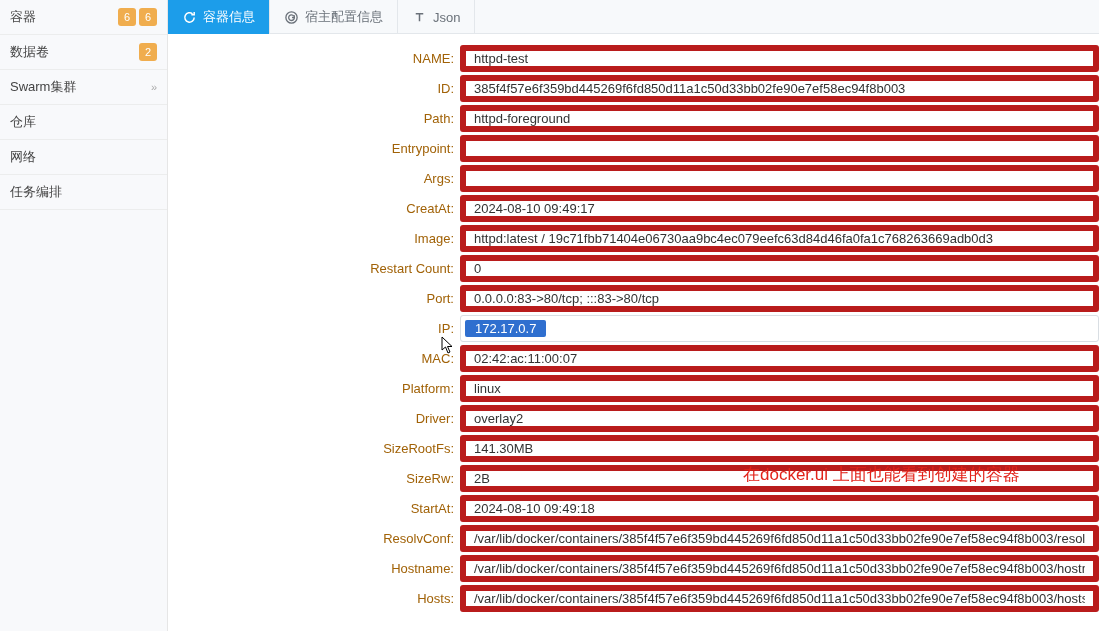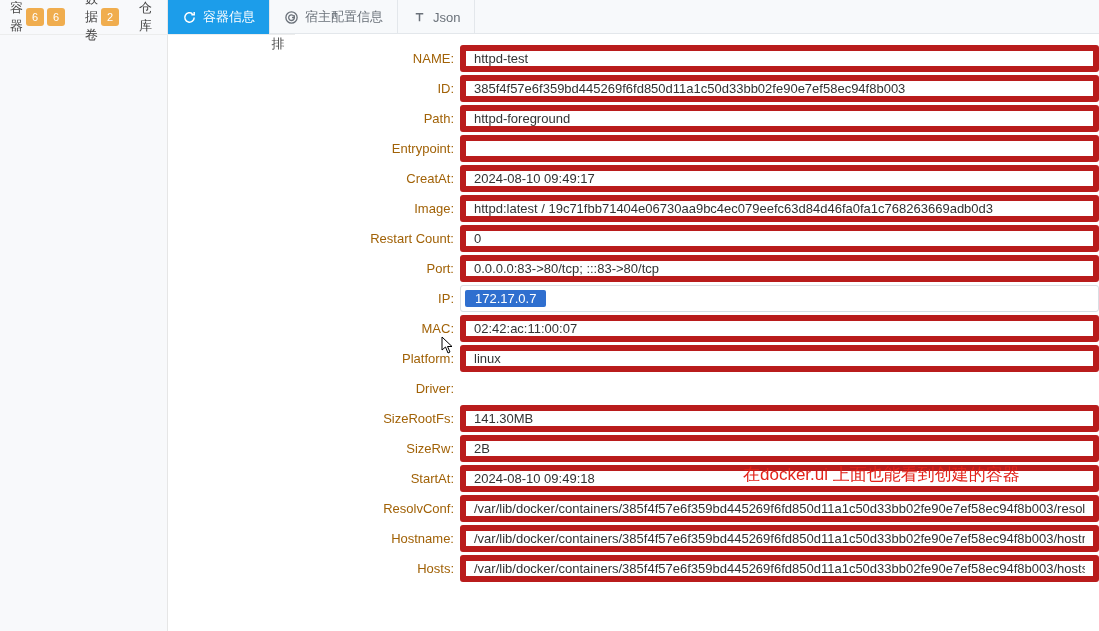--- a/index.html
+++ b/index.html
@@ -1,19 +1,19 @@
 <!DOCTYPE html>
 <html><head>
 <meta charset="utf-8">
 <style>
   * { box-sizing: border-box; margin: 0; padding: 0; }
   html, body { width: 1099px; height: 631px; font-family: "Microsoft YaHei", "PingFang SC", Arial, sans-serif; font-size: 13px; color: #333; background: #fff; overflow: hidden; }
   .root { display: flex; width: 100%; height: 100%; }
   
-  .sidebar { width: 168px; flex: 0 0 168px; background: #f8f9fb; border-right: 1px solid #e6e6e6; display: flex; flex-direction: row; }
+  .sidebar { width: 168px; flex: 0 0 168px; background: #f8f9fb; border-right: 1px solid #e6e6e6; display: flex; flex-direction: column; }
   .side-item { display: flex; align-items: center; height: 35px; padding: 0 10px; border-bottom: 1px solid #eceded; color: #444; cursor: pointer; }
   .side-label { flex: 1; }
   .badge { display: inline-block; min-width: 18px; height: 18px; line-height: 18px; text-align: center; font-size: 11px; color: #fff; border-radius: 3px; margin-left: 3px; padding: 0 4px; }
   .badge-orange { background: #f0ad4e; }
   .side-chevron { color: #aaa; font-size: 11px; }
   
   .main { flex: 1; display: flex; flex-direction: column; }
   .tabs { display: flex; background: #f7f9fb; border-bottom: 1px solid #e3e7eb; height: 34px; }
   .tab { display: flex; align-items: center; gap: 6px; padding: 0 14px; height: 34px; color: #6a7179; cursor: pointer; border-right: 1px solid #e3e7eb; font-size: 13px; }
   .tab.active { background: #1c9dea; color: #fff; }
@@ -39,25 +39,25 @@
     <div class="side-item">
       <span class="side-label">容器</span>
       <span class="badge badge-orange">6</span>
       <span class="badge badge-orange">6</span>
     </div>
     <div class="side-item">
       <span class="side-label">数据卷</span>
       <span class="badge badge-orange">2</span>
     </div>
     <div class="side-item">
-      <span class="side-label">仓库</span>
+      <span class="side-label">Swarm集群</span>
+      <span class="side-chevron">»︎</span>
     </div>
     <div class="side-item">
-      <span class="side-label">Swarm集群</span>
-      <span class="side-chevron">»︎</span>
+      <span class="side-label">仓库</span>
     </div>
     <div class="side-item">
       <span class="side-label">网络</span>
     </div>
     <div class="side-item">
       <span class="side-label">任务编排</span>
     </div>
   </nav>
 
   <main class="main">
@@ -104,20 +104,24 @@
         </div>
         <div class="form-row">
           <div class="form-label">Path:</div>
           <div class="form-value"><input type="text" readonly="" value="httpd-foreground" style=""></div>
         </div>
         <div class="form-row">
           <div class="form-label">Entrypoint:</div>
           <div class="form-value"><input type="text" readonly="" style=""></div>
         </div>
         <div class="form-row">
+          <div class="form-label">Args:</div>
+          <div class="form-value"><input type="text" readonly="" style=""></div>
+        </div>
+        <div class="form-row">
           <div class="form-label">CreatAt:</div>
           <div class="form-value"><input type="text" readonly="" value="2024-08-10 09:49:17" style=""></div>
         </div>
         <div class="form-row">
           <div class="form-label">Image:</div>
           <div class="form-value"><input type="text" readonly="" value="httpd:latest / 19c71fbb71404e06730aa9bc4ec079eefc63d84d46fa0fa1c768263669adb0d3" style=""></div>
         </div>
         <div class="form-row">
           <div class="form-label">Restart Count:</div>
           <div class="form-value"><input type="text" readonly="" value="0" style=""></div>
@@ -137,20 +141,21 @@
         <div class="form-row">
           <div class="form-label">MAC:</div>
           <div class="form-value"><input type="text" readonly="" value="02:42:ac:11:00:07" style=""></div>
         </div>
         <div class="form-row">
           <div class="form-label">Platform:</div>
           <div class="form-value"><input type="text" readonly="" value="linux" style=""></div>
         </div>
         <div class="form-row">
           <div class="form-label">Driver:</div>
+          <div class="form-value"><input type="text" readonly="" value="overlay2" style=""></div>
         </div>
         <div class="form-row">
           <div class="form-label">SizeRootFs:</div>
           <div class="form-value"><input type="text" readonly="" value="141.30MB" style=""></div>
         </div>
         <div class="form-row">
           <div class="form-label">SizeRw:</div>
           <div class="form-value"><input type="text" readonly="" value="2B" style=""></div>
         </div>
         <div class="form-row">

